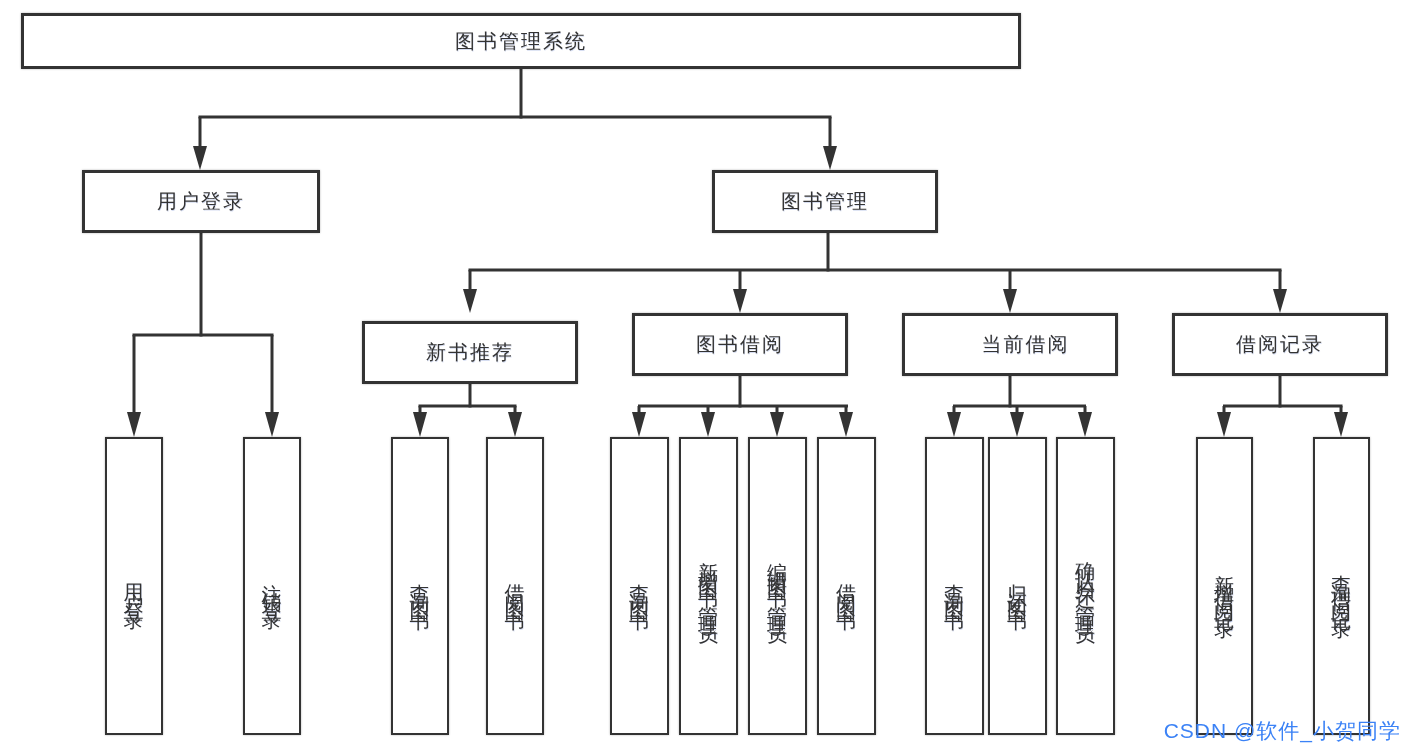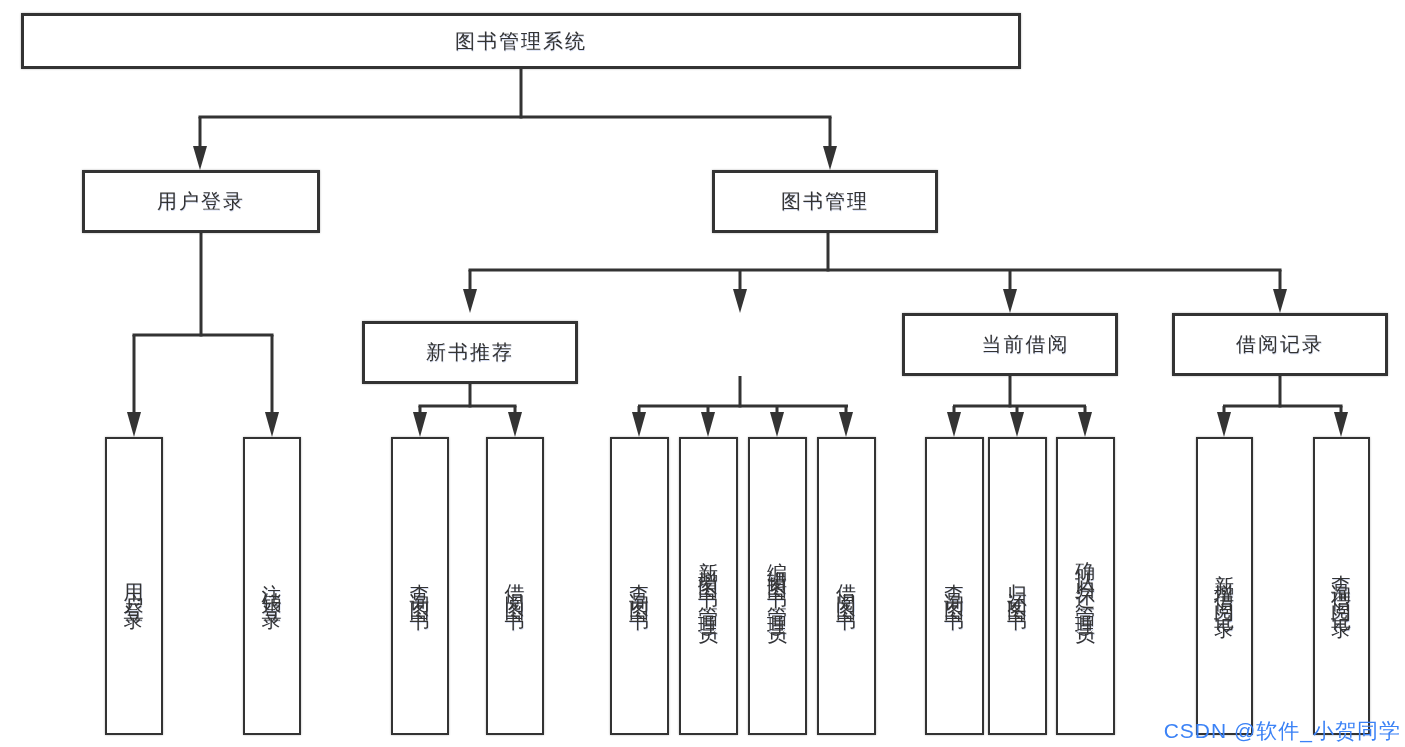--- a/index.html
+++ b/index.html
@@ -142,20 +142,23 @@
   <div class="node" style="left:82px; top:170px; width:238px; height:63px;">
     <span class="hlabel">用户登录</span>
   </div>
   <div class="node" style="left:712px; top:170px; width:226px; height:63px;">
     <span class="hlabel">图书管理</span>
   </div>
 
   <div class="node" style="left:362px; top:313px; width:216px; height:63px;margin-top:8px;">
     <span class="hlabel">新书推荐</span>
   </div>
+  <div class="node" style="left:632px; top:313px; width:216px; height:63px;">
+    <span class="hlabel">图书借阅</span>
+  </div>
   <div class="node" style="left:902px; top:313px; width:216px; height:63px;padding-left:31px;">
     <span class="hlabel">当前借阅</span>
   </div>
   <div class="node" style="left:1172px; top:313px; width:216px; height:63px;">
     <span class="hlabel">借阅记录</span>
   </div>
 
   <div class="node leaf" style="left:105px; top:437px; width:58px; height:298px;">
     <span class="vlabel">用户登录</span>
   </div>

